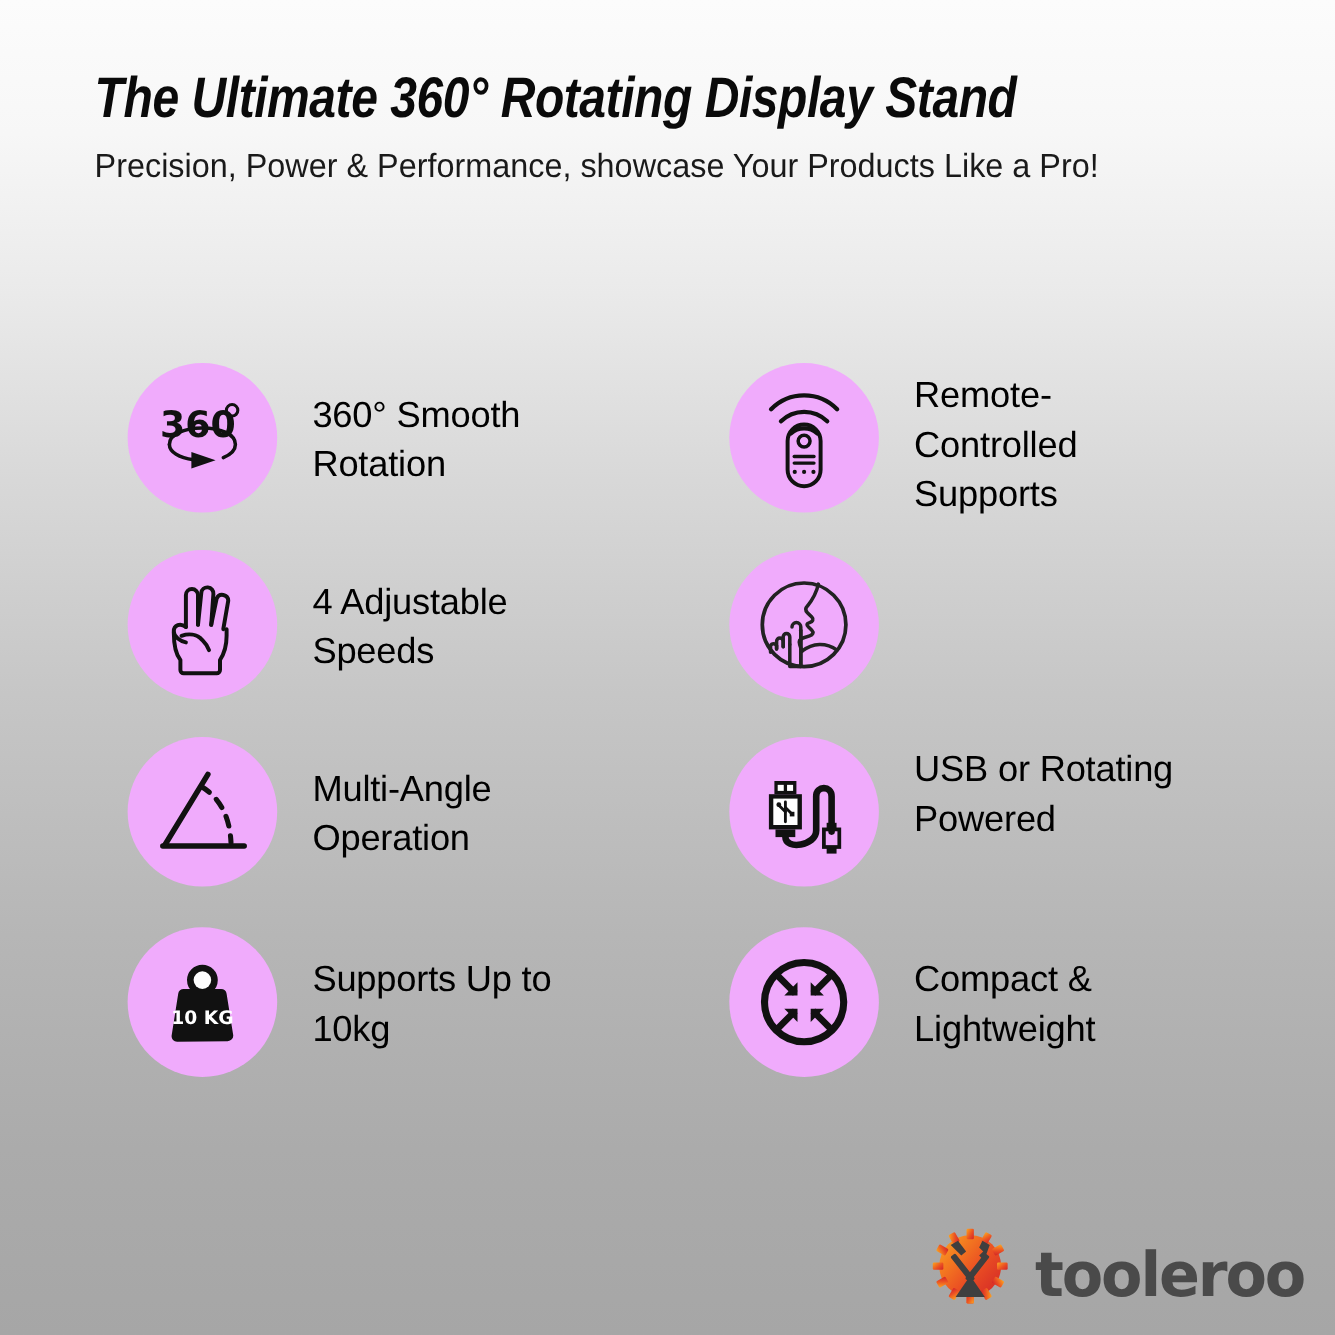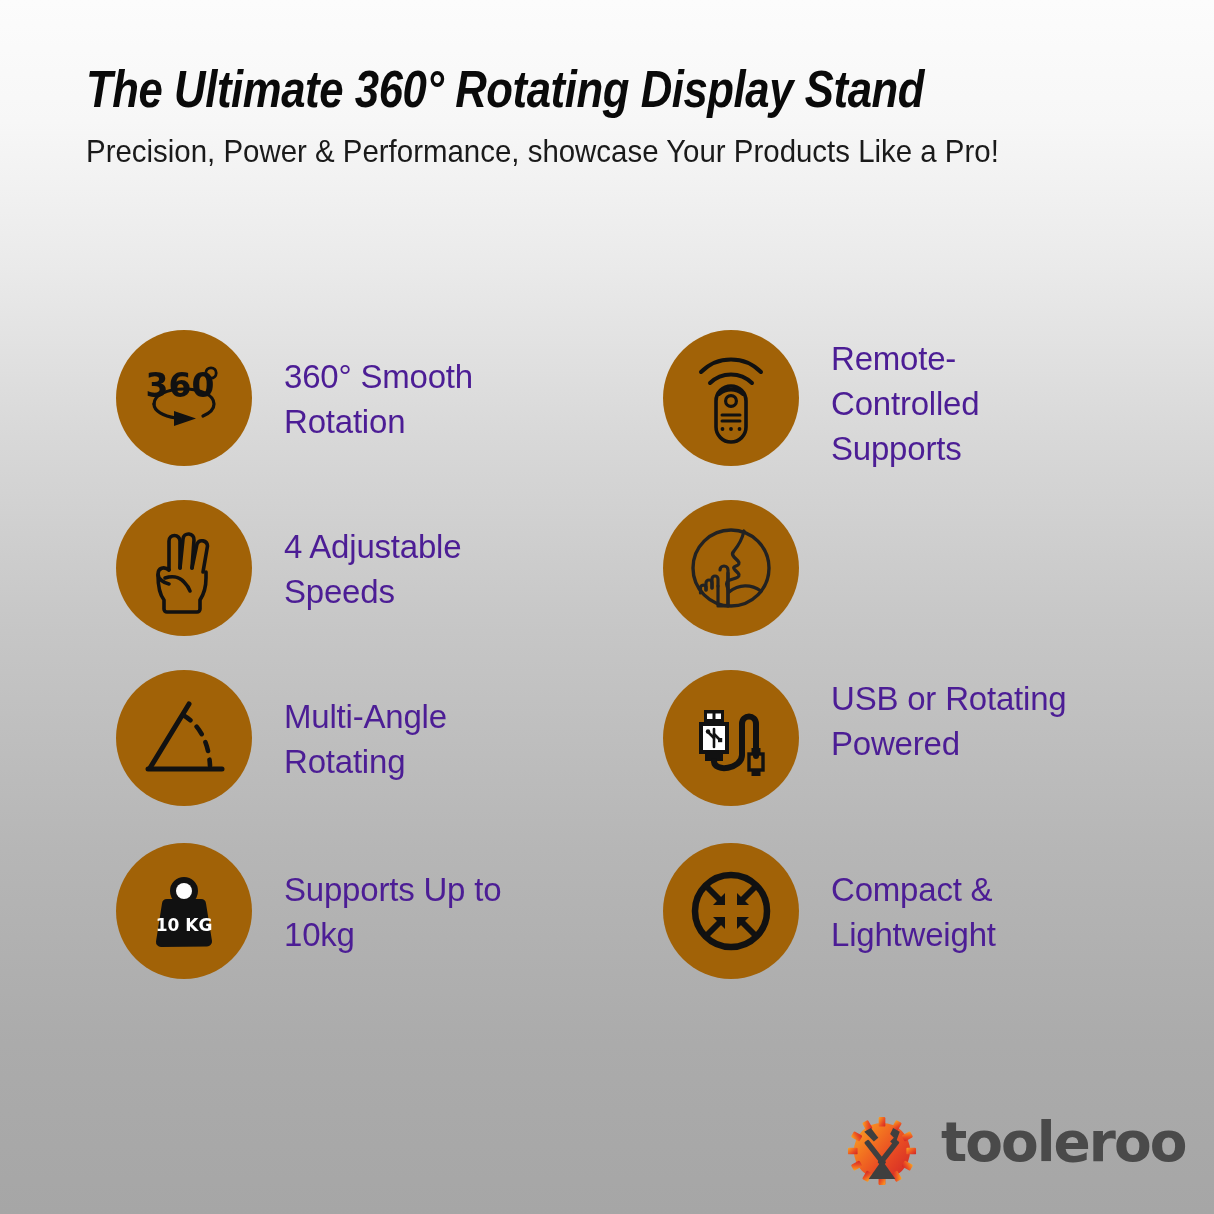--- a/index.html
+++ b/index.html
@@ -69,46 +69,46 @@
   }
   .feature {
     display:flex;
     align-items:flex-start;
     gap:0px;
   }
   .icon-circle {
     flex:0 0 auto;
     width:136px; height:136px;
     border-radius:50%;
-    background:#a16207;
+    background:#f0abfc;
     display:flex;
     align-items:center;
     justify-content:center;
     margin-top:0px;
   }
   .icon-circle svg { display:block; }
   .feature-label {
     font-family:"Liberation Sans","DejaVu Sans", sans-serif;
     font-weight:400;
     font-size:33px;
     line-height:1.37;
-    color:#4c1d95;
+    color:#000000;
     padding-left:32px;
     padding-top:24px;
     max-width:300px;
     letter-spacing:-0.2px;
   }
   .feature.wide .feature-label { padding-top:6px; }
 
   
   #logo {
     position:absolute;
     right:24px; bottom:26px;
     display:flex;
-    align-items:flex-start;
+    align-items:flex-end;
     gap:22px;
   }
   #logo-mark { width:74px; height:74px; display:block; }
   #logo-text {
     font-family:"DejaVu Sans","Liberation Sans", sans-serif;
     font-weight:700;
     font-size:56px;
     letter-spacing:-2.0px;
     color:#4a4a4a;
     line-height:1;
@@ -203,21 +203,21 @@
   <div class="feature">
     <div class="icon-circle">
       <svg width="100" height="100" viewBox="0 0 100 100" aria-hidden="true">
         <g stroke="#111" stroke-width="5" stroke-linecap="round" fill="none">
           <line x1="14" y1="81" x2="88" y2="81"></line>
           <line x1="55" y1="16" x2="16" y2="80"></line>
         </g>
         <path d="M49,27 C66,37 75,55 76,78" fill="none" stroke="#111" stroke-width="4.6" stroke-linecap="round" stroke-dasharray="9 9"></path>
       </svg>
     </div>
-    <div class="feature-label">Multi-Angle Rotating</div>
+    <div class="feature-label">Multi-Angle Operation</div>
   </div>
 
   <div class="feature wide">
     <div class="icon-circle">
       <svg width="100" height="100" viewBox="0 0 100 100" aria-hidden="true">
 
         <rect x="18" y="34" width="30" height="32" fill="#111"></rect>
         <rect x="23" y="22" width="20" height="12" fill="#111"></rect>
         <rect x="26" y="25.5" width="5.5" height="5.5" fill="#fff"></rect>
         <rect x="34.5" y="25.5" width="5.5" height="5.5" fill="#fff"></rect>

